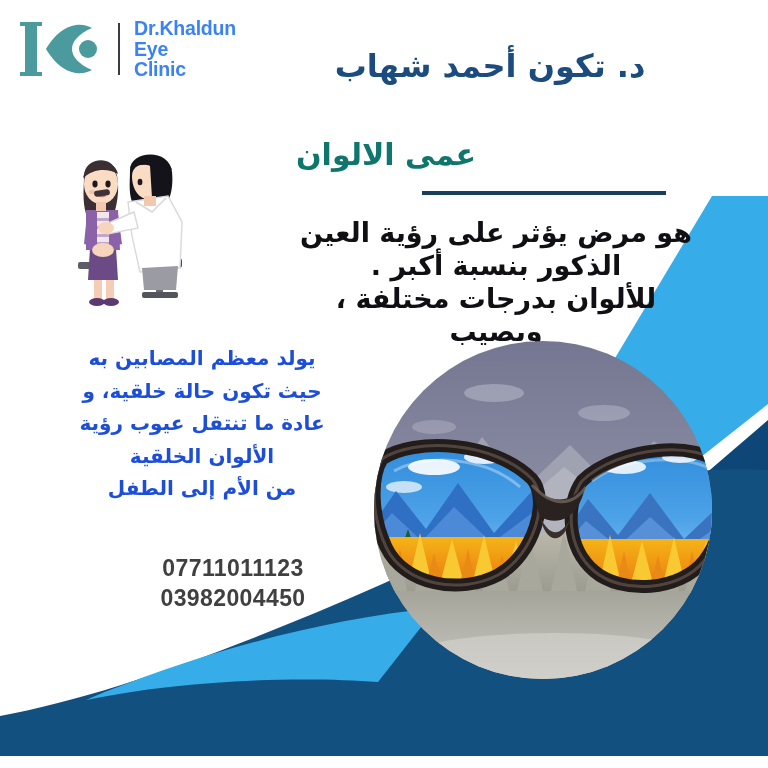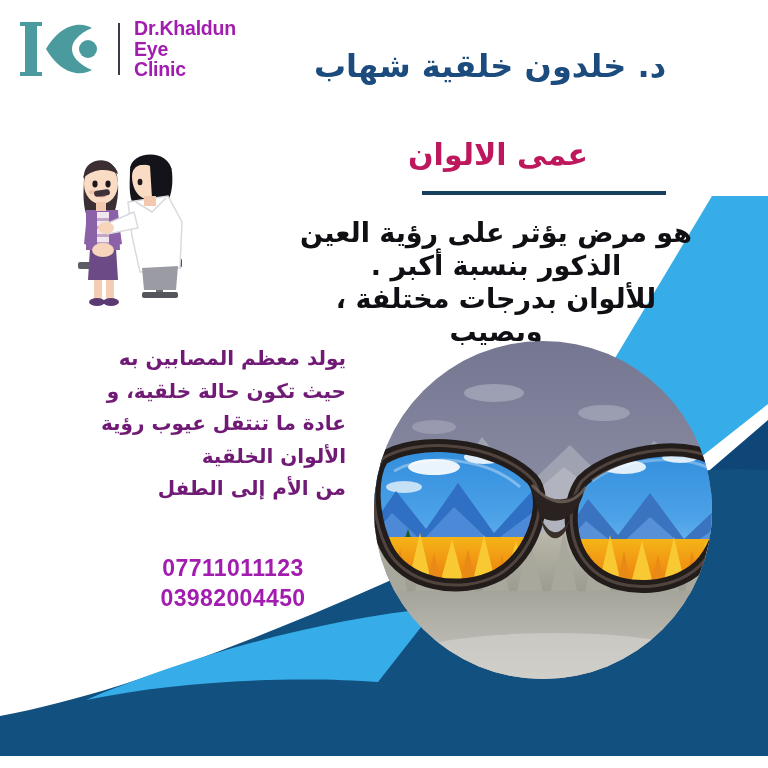--- a/index.html
+++ b/index.html
@@ -34,21 +34,21 @@
     height: 74px;
   }
   #logo-mark { width: 96px; height: 62px; display: block; }
   #logo-divider {
     width: 2px;
     height: 52px;
     background: #3b3b46;
     margin: 0 14px 0 6px;
   }
   #logo-text {
-    color: #a21caf;
+    color: #3b82f6;
     font-family: "Liberation Sans", sans-serif;
     font-weight: bold;
     font-size: 19.5px;
     line-height: 20.5px;
     letter-spacing: -0.2px;
     white-space: pre;
   }
 
   
   .ar {
@@ -63,24 +63,24 @@
     right: 58px; top: 46px;
     width: 440px;
     text-align: center;
     color: #1b4c7d;
     font-size: 32px;
     line-height: 40px;
   }
 
   #topic-title {
     position: absolute;
-    right: 60px; top: 136px;
+    right: 52px; top: 136px;
     width: 420px;
-    text-align: center;
-    color: #be185d;
+    text-align: left;
+    color: #0f766e;
     font-size: 30px;
     line-height: 38px;
   }
   #topic-underline {
     position: absolute;
     left: 422px; top: 191px;
     width: 244px; height: 4px;
     background: #17405f;
   }
 
@@ -91,32 +91,32 @@
     text-align: center;
     color: #101014;
     font-size: 27px;
     line-height: 33px;
   }
 
   #para-2 {
     position: absolute;
     left: 58px; top: 342px;
     width: 288px;
-    text-align: right;
-    color: #701a75;
+    text-align: center;
+    color: #1d4ed8;
     font-size: 20px;
     line-height: 32.5px;
   }
 
   #phones {
     position: absolute;
     left: 108px; top: 553px;
     width: 250px;
     text-align: center;
-    color: #a21caf;
+    color: #404040;
     font-family: "Liberation Sans", sans-serif;
     font-weight: bold;
     font-size: 23px;
     line-height: 30px;
     letter-spacing: 0.4px;
   }
   #phones div { white-space: pre; }
 
   
   #clipart-exam {
@@ -169,21 +169,21 @@
       <path d="M 30 31 C 46 4 66 4 76 10 C 62 16 56 24 56 31 C 56 38 62 46 76 52 C 66 58 46 58 30 31 Z" fill="#4a9a9e"></path>
 
       <circle cx="72" cy="31" r="9" fill="#4a9a9e"></circle>
     </svg>
     <div id="logo-divider"></div>
     <div id="logo-text">Dr.Khaldun
 Eye
 Clinic</div>
   </div>
 
-  <div id="doctor-name" class="ar">د. خلدون خلقية شهاب</div>
+  <div id="doctor-name" class="ar">د. تكون أحمد شهاب</div>
 
   <div id="topic-title" class="ar">عمى الالوان</div>
   <div id="topic-underline"></div>
 
   <div id="para-1" class="ar">
     <div>هو مرض يؤثر على رؤية العين</div>
     <div>الذكور بنسبة أكبر .</div>
     <div>للألوان بدرجات مختلفة ، ويصيب</div>
   </div>
 

